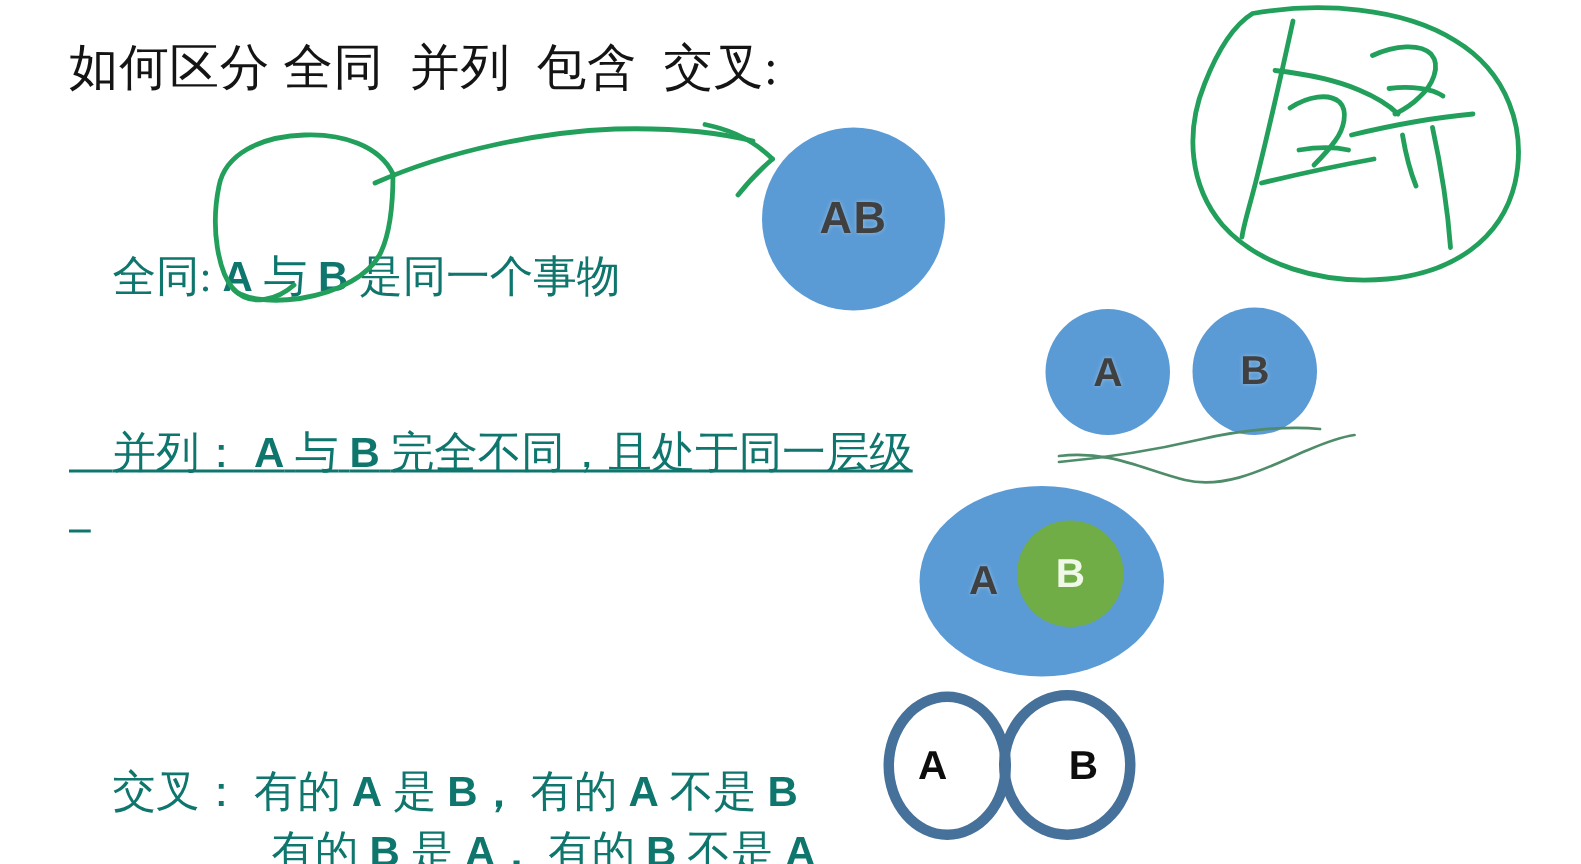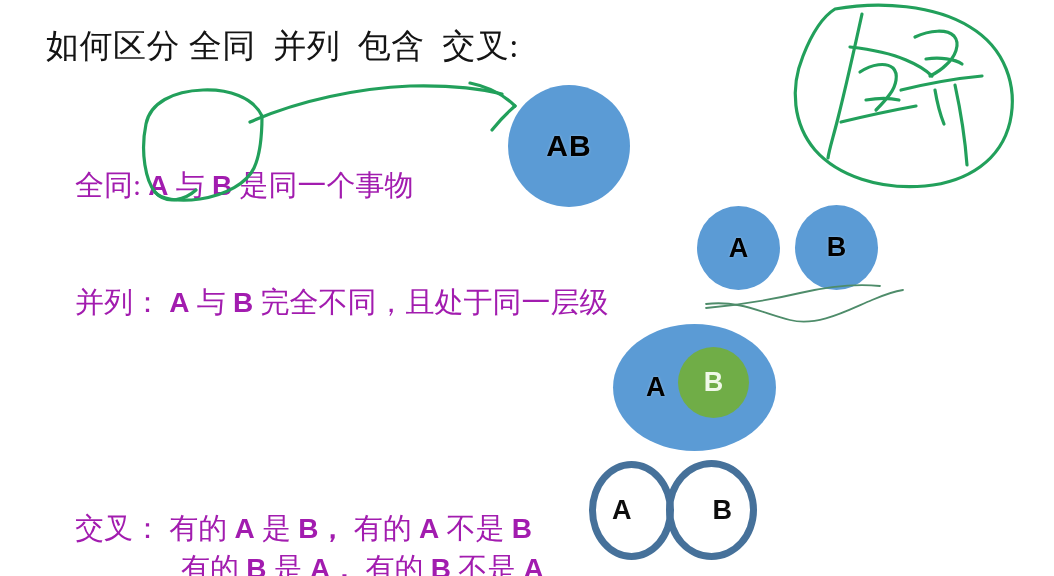--- a/index.html
+++ b/index.html
@@ -28,51 +28,51 @@
     color: #141414;
     white-space: pre;
     letter-spacing: 0.5px;
   }
 
   .line {
     position: absolute;
     left: 46px;
     font-size: 29px;
     line-height: 40px;
-    color: #a21caf;
+    color: #0f766e;
     white-space: pre;
     font-family: "Liberation Serif", "DejaVu Serif", serif;
   }
   .line .lbl { font-family: "Liberation Serif", "DejaVu Serif", serif; }
   .line .ab {
     font-family: "Liberation Sans", "DejaVu Sans", sans-serif;
     font-weight: bold;
     font-size: 28px;
   }
 
   #line-quantong { top: 125px; }
-  #line-binglie  { top: 242px; }
+  #line-binglie  { top: 242px; text-decoration: underline; }
   #line-baohan   { top: 357px; }
   #line-jiaocha  { top: 468px; }
   #line-jiaocha-2 { left: 152px; top: 508px; }
 
   
   .circle {
     position: absolute;
     border-radius: 50%;
     display: flex;
     align-items: center;
     justify-content: center;
     font-family: "Liberation Sans", "DejaVu Sans", sans-serif;
     font-weight: bold;
     box-sizing: border-box;
   }
   .fill-blue {
     background: #5B9BD5;
-    color: #000000;
+    color: #404040;
     text-shadow: 0 0 3px rgba(255,255,255,0.35);
   }
   .fill-green {
     background: #70AD47;
     color: #F0F8E8;
   }
   .outline-blue {
     background: transparent;
     border: 7px solid #46719A;
     color: #0d0d0d;

